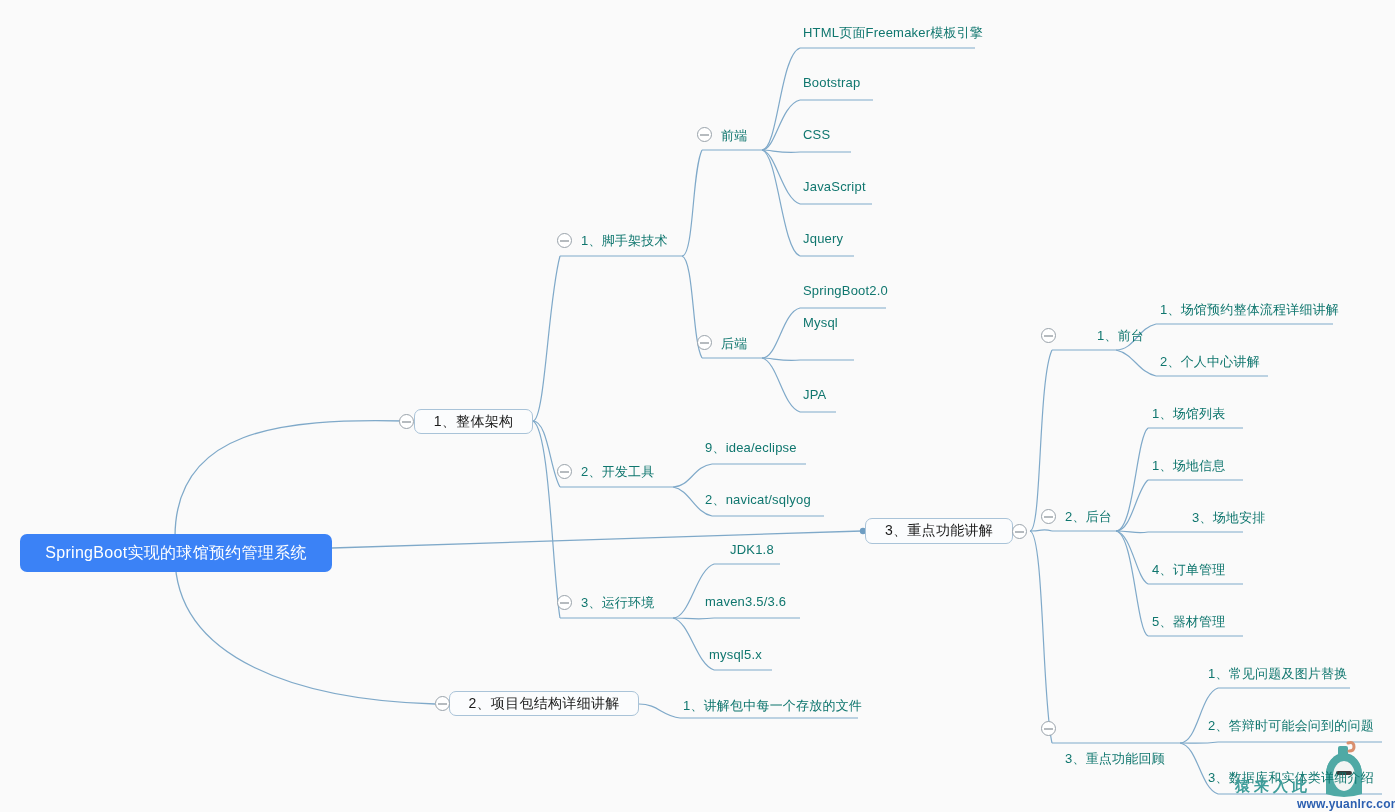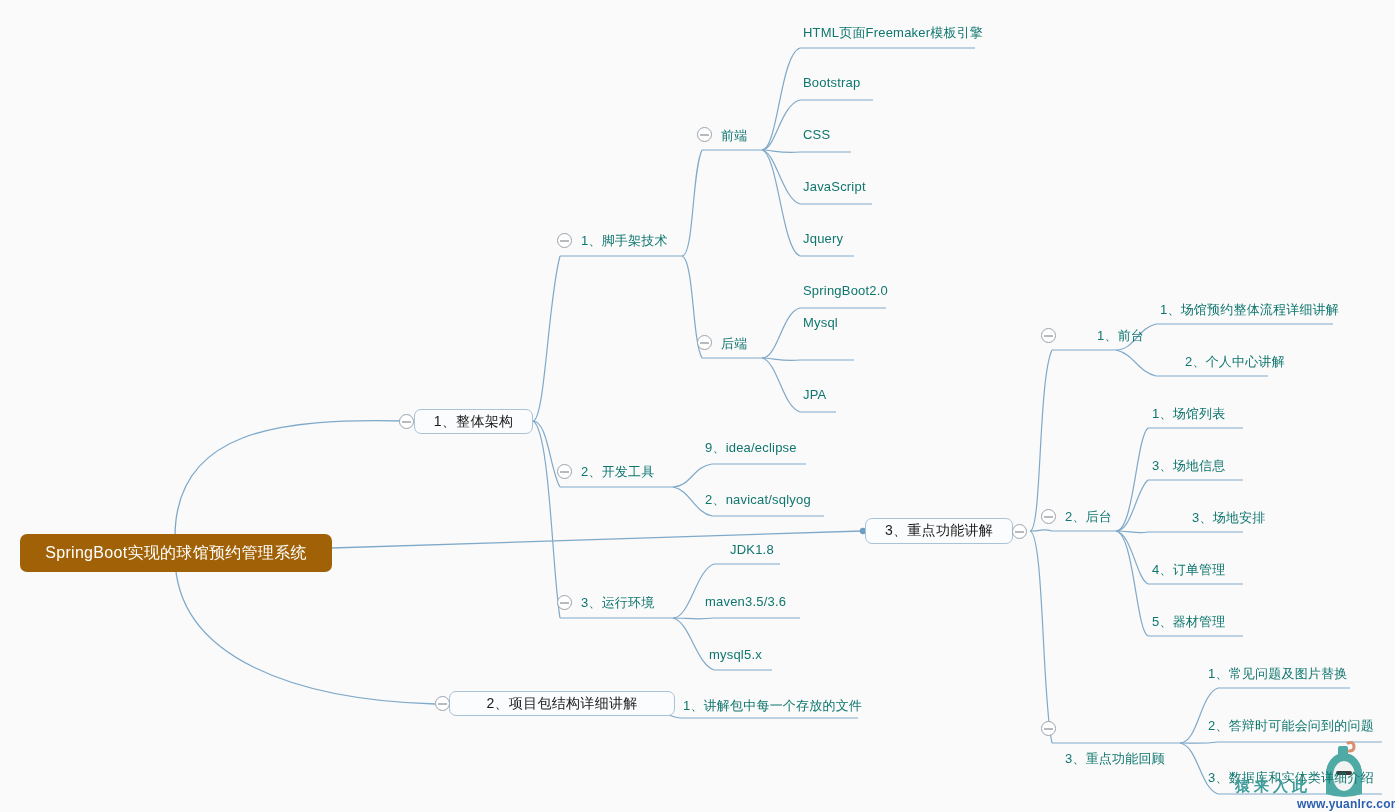--- a/index.html
+++ b/index.html
@@ -23,21 +23,21 @@
   .mm-label {
     position: absolute;
     font-size: 13px;
     color: #0f766e;
     white-space: nowrap;
     line-height: 1;
     letter-spacing: 0.2px;
   }
   .mm-root {
     position: absolute;
-    background: #a16207;
+    background: #3b82f6;
     color: #ffffff;
     font-size: 16px;
     border-radius: 7px;
     display: flex;
     align-items: center;
     justify-content: center;
     white-space: nowrap;
     letter-spacing: 0.3px;
   }
   .mm-box {
@@ -198,21 +198,21 @@
 
 <div class="mm-root" style="left:20px; top:534px; width:312px; height:38px;">
   <span>SpringBoot实现的球馆预约管理系统</span>
 </div>
 
 <div class="mm-box" style="left:414px; top:409px; width:119px; height:25px;">
   <span>1、整体架构</span>
 </div>
 <div class="mm-toggle" style="left:399px; top:414px;"></div>
 
-<div class="mm-box" style="left:449px; top:691px; width:226px; height:25px;">
+<div class="mm-box" style="left:449px; top:691px; width:190px; height:25px;">
   <span>2、项目包结构详细讲解</span>
 </div>
 <div class="mm-toggle" style="left:435px; top:696px;"></div>
 
 <div class="mm-box" style="left:865px; top:518px; width:148px; height:26px;">
   <span>3、重点功能讲解</span>
 </div>
 <div class="mm-toggle" style="left:1012px; top:524px;"></div>
 
 <div class="mm-toggle" style="left:557px; top:233px;"></div>
@@ -298,29 +298,29 @@
 </div>
 
 <div class="mm-toggle" style="left:1041px; top:721px;"></div>
 <div class="mm-label" style="left:1065px; top:752px;">
   <span>3、重点功能回顾</span>
 </div>
 
 <div class="mm-label" style="left:1160px; top:303px;">
   <span>1、场馆预约整体流程详细讲解</span>
 </div>
-<div class="mm-label" style="left:1160px; top:355px;margin-left:25px;">
+<div class="mm-label" style="left:1160px; top:355px;">
   <span>2、个人中心讲解</span>
 </div>
 
 <div class="mm-label" style="left:1152px; top:407px;">
   <span>1、场馆列表</span>
 </div>
 <div class="mm-label" style="left:1152px; top:459px;">
-  <span>3、场地信息</span>
+  <span>1、场地信息</span>
 </div>
 <div class="mm-label" style="left:1192px; top:511px;">
   <span>3、场地安排</span>
 </div>
 <div class="mm-label" style="left:1152px; top:563px;">
   <span>4、订单管理</span>
 </div>
 <div class="mm-label" style="left:1152px; top:615px;">
   <span>5、器材管理</span>
 </div>

